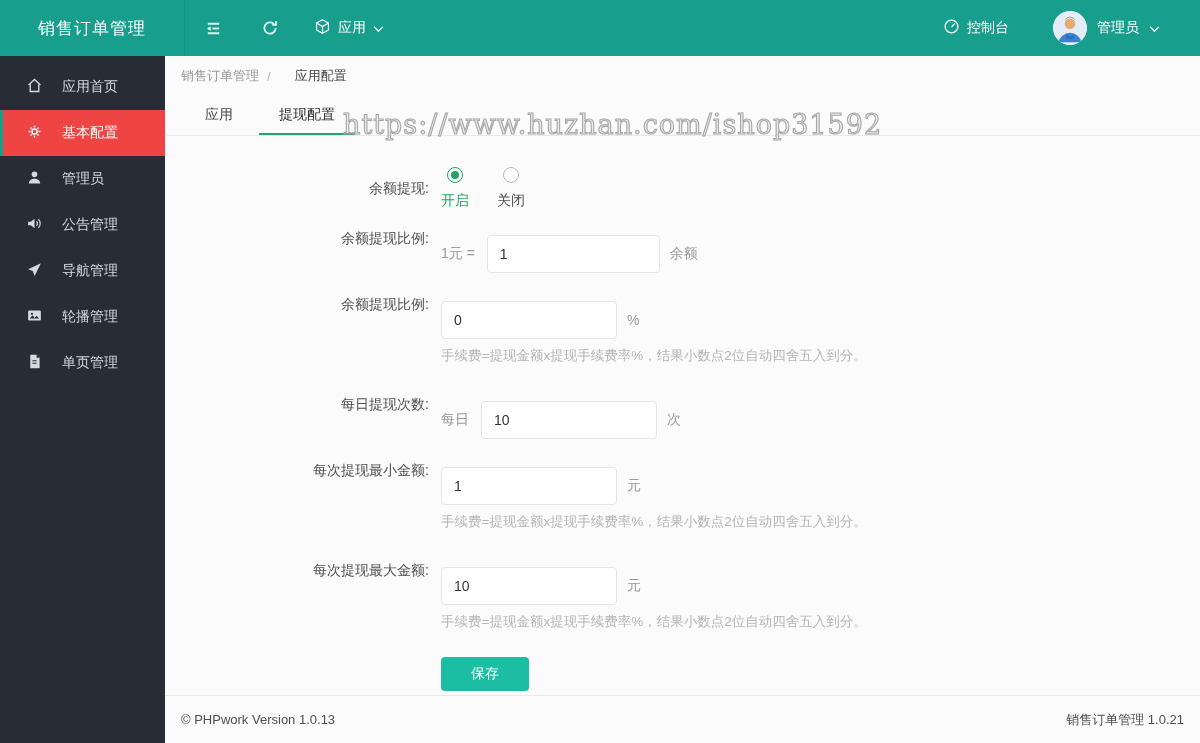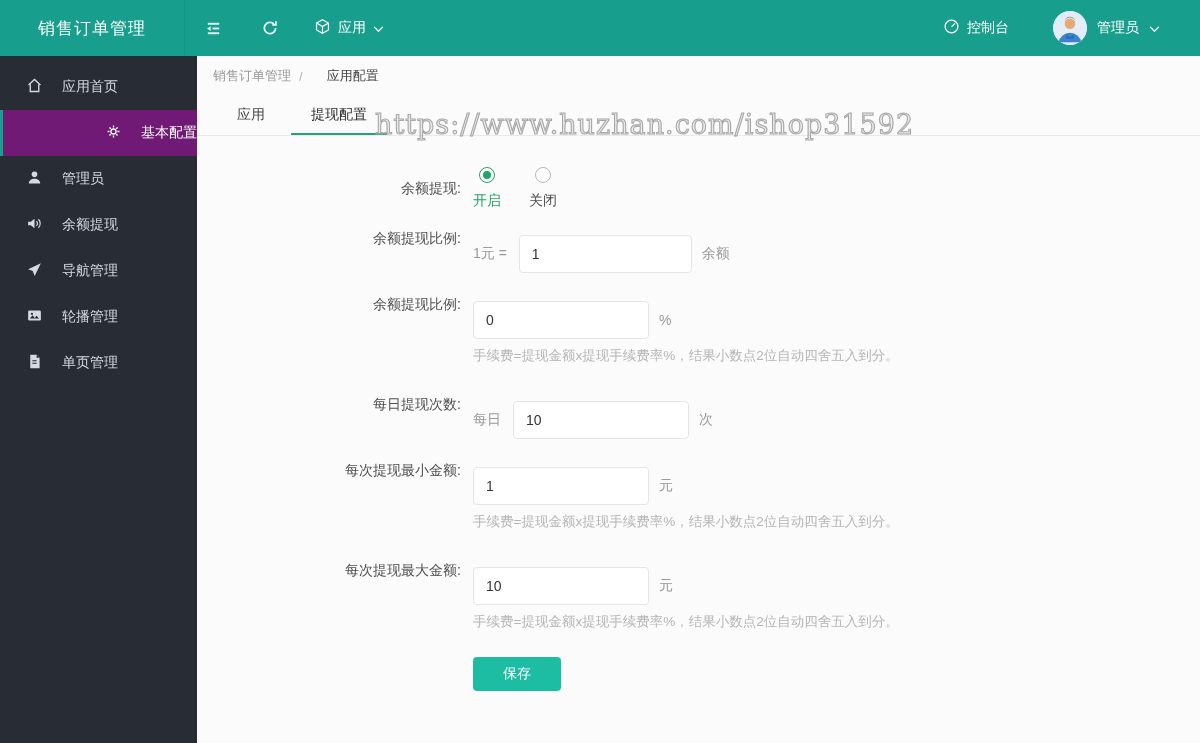--- a/index.html
+++ b/index.html
@@ -15,24 +15,24 @@
   .header-right { margin-left:auto; display:flex; align-items:center; padding-right:40px; }
   .console { display:flex; align-items:center; gap:7px; padding:0 18px; cursor:pointer; }
   .user { display:flex; align-items:center; gap:10px; padding-left:26px; cursor:pointer; }
   .avatar { width:34px; height:34px; border-radius:50%; overflow:hidden; background:#e3edf7; flex:0 0 auto; }
   .avatar svg { display:block; }
 
   
   .app-body { display:flex; height:687px; }
 
   
-  .sidebar { width:197px; background:#272c35; padding-top:8px; flex:0 0 auto; }
+  .sidebar { width:165px; background:#272c35; padding-top:8px; flex:0 0 auto; }
   .side-item { height:46px; display:flex; align-items:center; gap:19px; padding-left:23px; color:#d6d9de; cursor:pointer; border-left:3px solid transparent; }
   .side-item svg { flex:0 0 auto; }
-  .side-item.active { background:#701a75; border-left-color:#18a08d; color:#fff;justify-content:flex-end; }
+  .side-item.active { background:#ef4444; border-left-color:#18a08d; color:#fff; }
 
   
   .main { flex:1; background:#fbfbfb; display:flex; flex-direction:column; position:relative; }
   .watermark { position:absolute; top:53px; left:178px; font-family:"DejaVu Serif","Liberation Serif",serif; font-size:27px; letter-spacing:1px; color:rgba(160,160,160,.18); -webkit-text-stroke:1.1px #a8a8a8; pointer-events:none; white-space:nowrap; }
   .breadcrumb { height:40px; display:flex; align-items:center; gap:8px; padding-left:16px; font-size:13px; }
   .bc-parent { color:#999; cursor:pointer; }
   .bc-sep { color:#b5b5b5; }
   .bc-current { color:#444;margin-left:16px; }
 
   .tabs { height:40px; display:flex; align-items:stretch; padding-left:20px; border-bottom:1px solid #e7e9eb; }
@@ -164,21 +164,21 @@
       </span>
       <span>管理员</span>
     </div>
     <div class="side-item">
       <span>
         <svg width="17" height="17" viewBox="0 0 20 20" fill="currentColor">
           <path d="M2.5 7.8v4.4h3.2L10 15.5v-11L5.7 7.8z"></path>
           <path d="M12.3 7.3a3.8 3.8 0 0 1 0 5.4M14.6 5a7 7 0 0 1 0 10" fill="none" stroke="currentColor" stroke-width="1.4"></path>
         </svg>
       </span>
-      <span>余额提现</span>
+      <span>公告管理</span>
     </div>
     <div class="side-item">
       <span>
         <svg width="17" height="17" viewBox="0 0 20 20" fill="currentColor">
           <path d="M17.5 2.5L2.5 9.6l5.4 2.2 2.3 5.7z"></path>
         </svg>
       </span>
       <span>导航管理</span>
     </div>
     <div class="side-item">
@@ -288,14 +288,18 @@
           </div>
           <div class="help">手续费=提现金额x提现手续费率%，结果小数点2位自动四舍五入到分。</div>
         </div>
       </div>
 
       <div class="save-row">
         <button class="save-btn">保存</button>
       </div>
     </div>
 
+    <div class="footer">
+      <span>© PHPwork Version 1.0.13</span>
+      <span>销售订单管理 1.0.21</span>
+    </div>
   </div>
 </div>
 
 </body></html>

